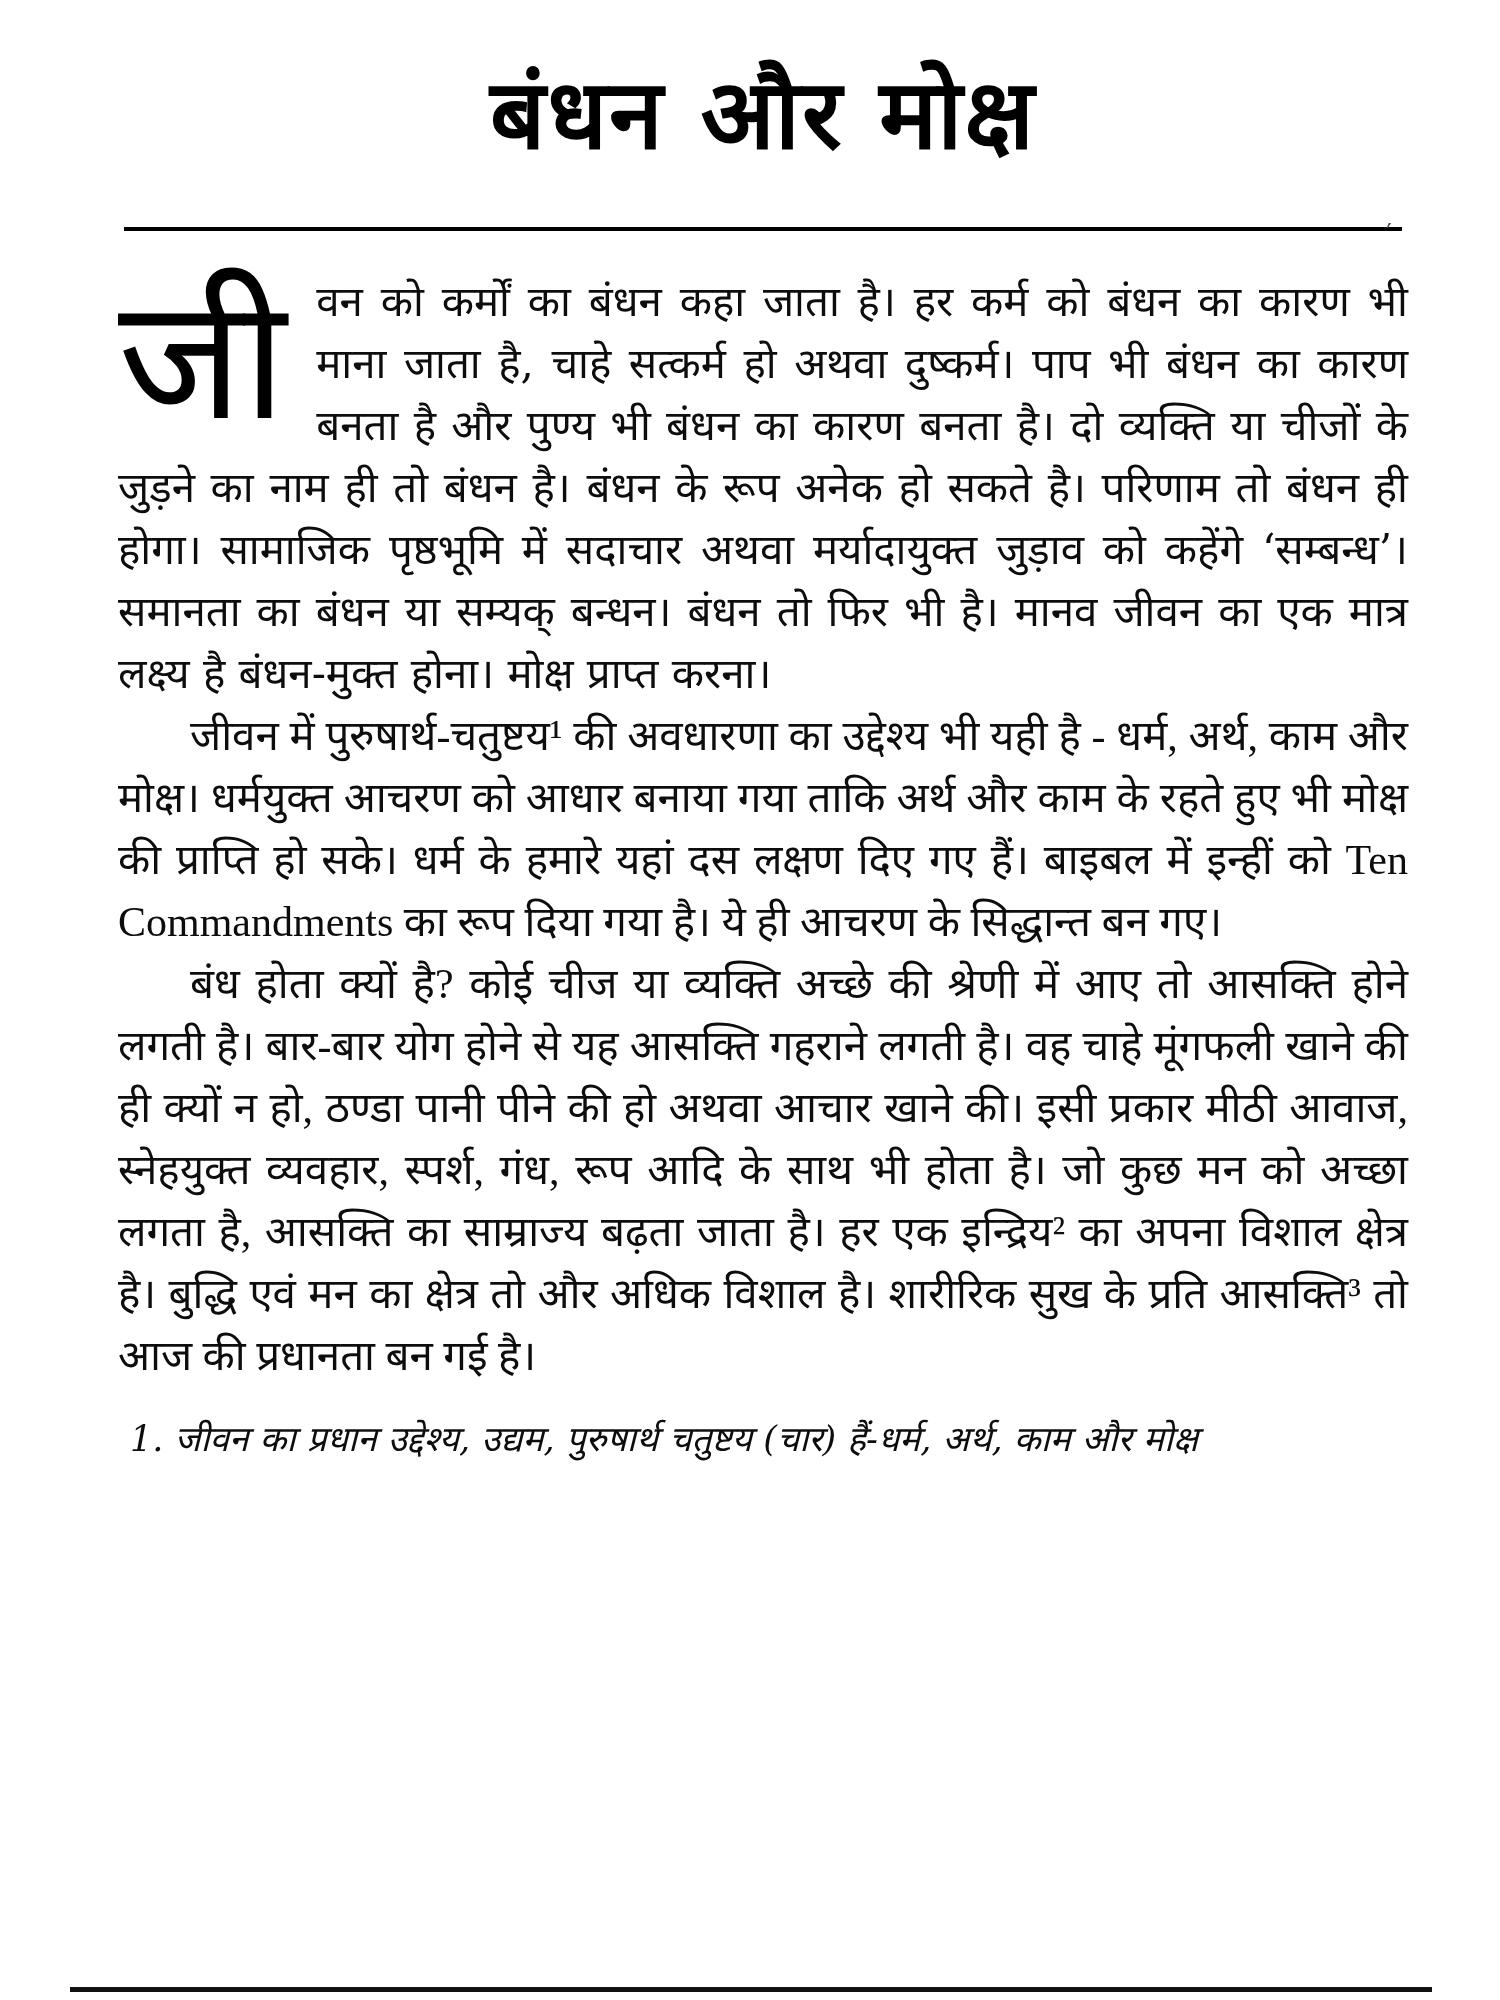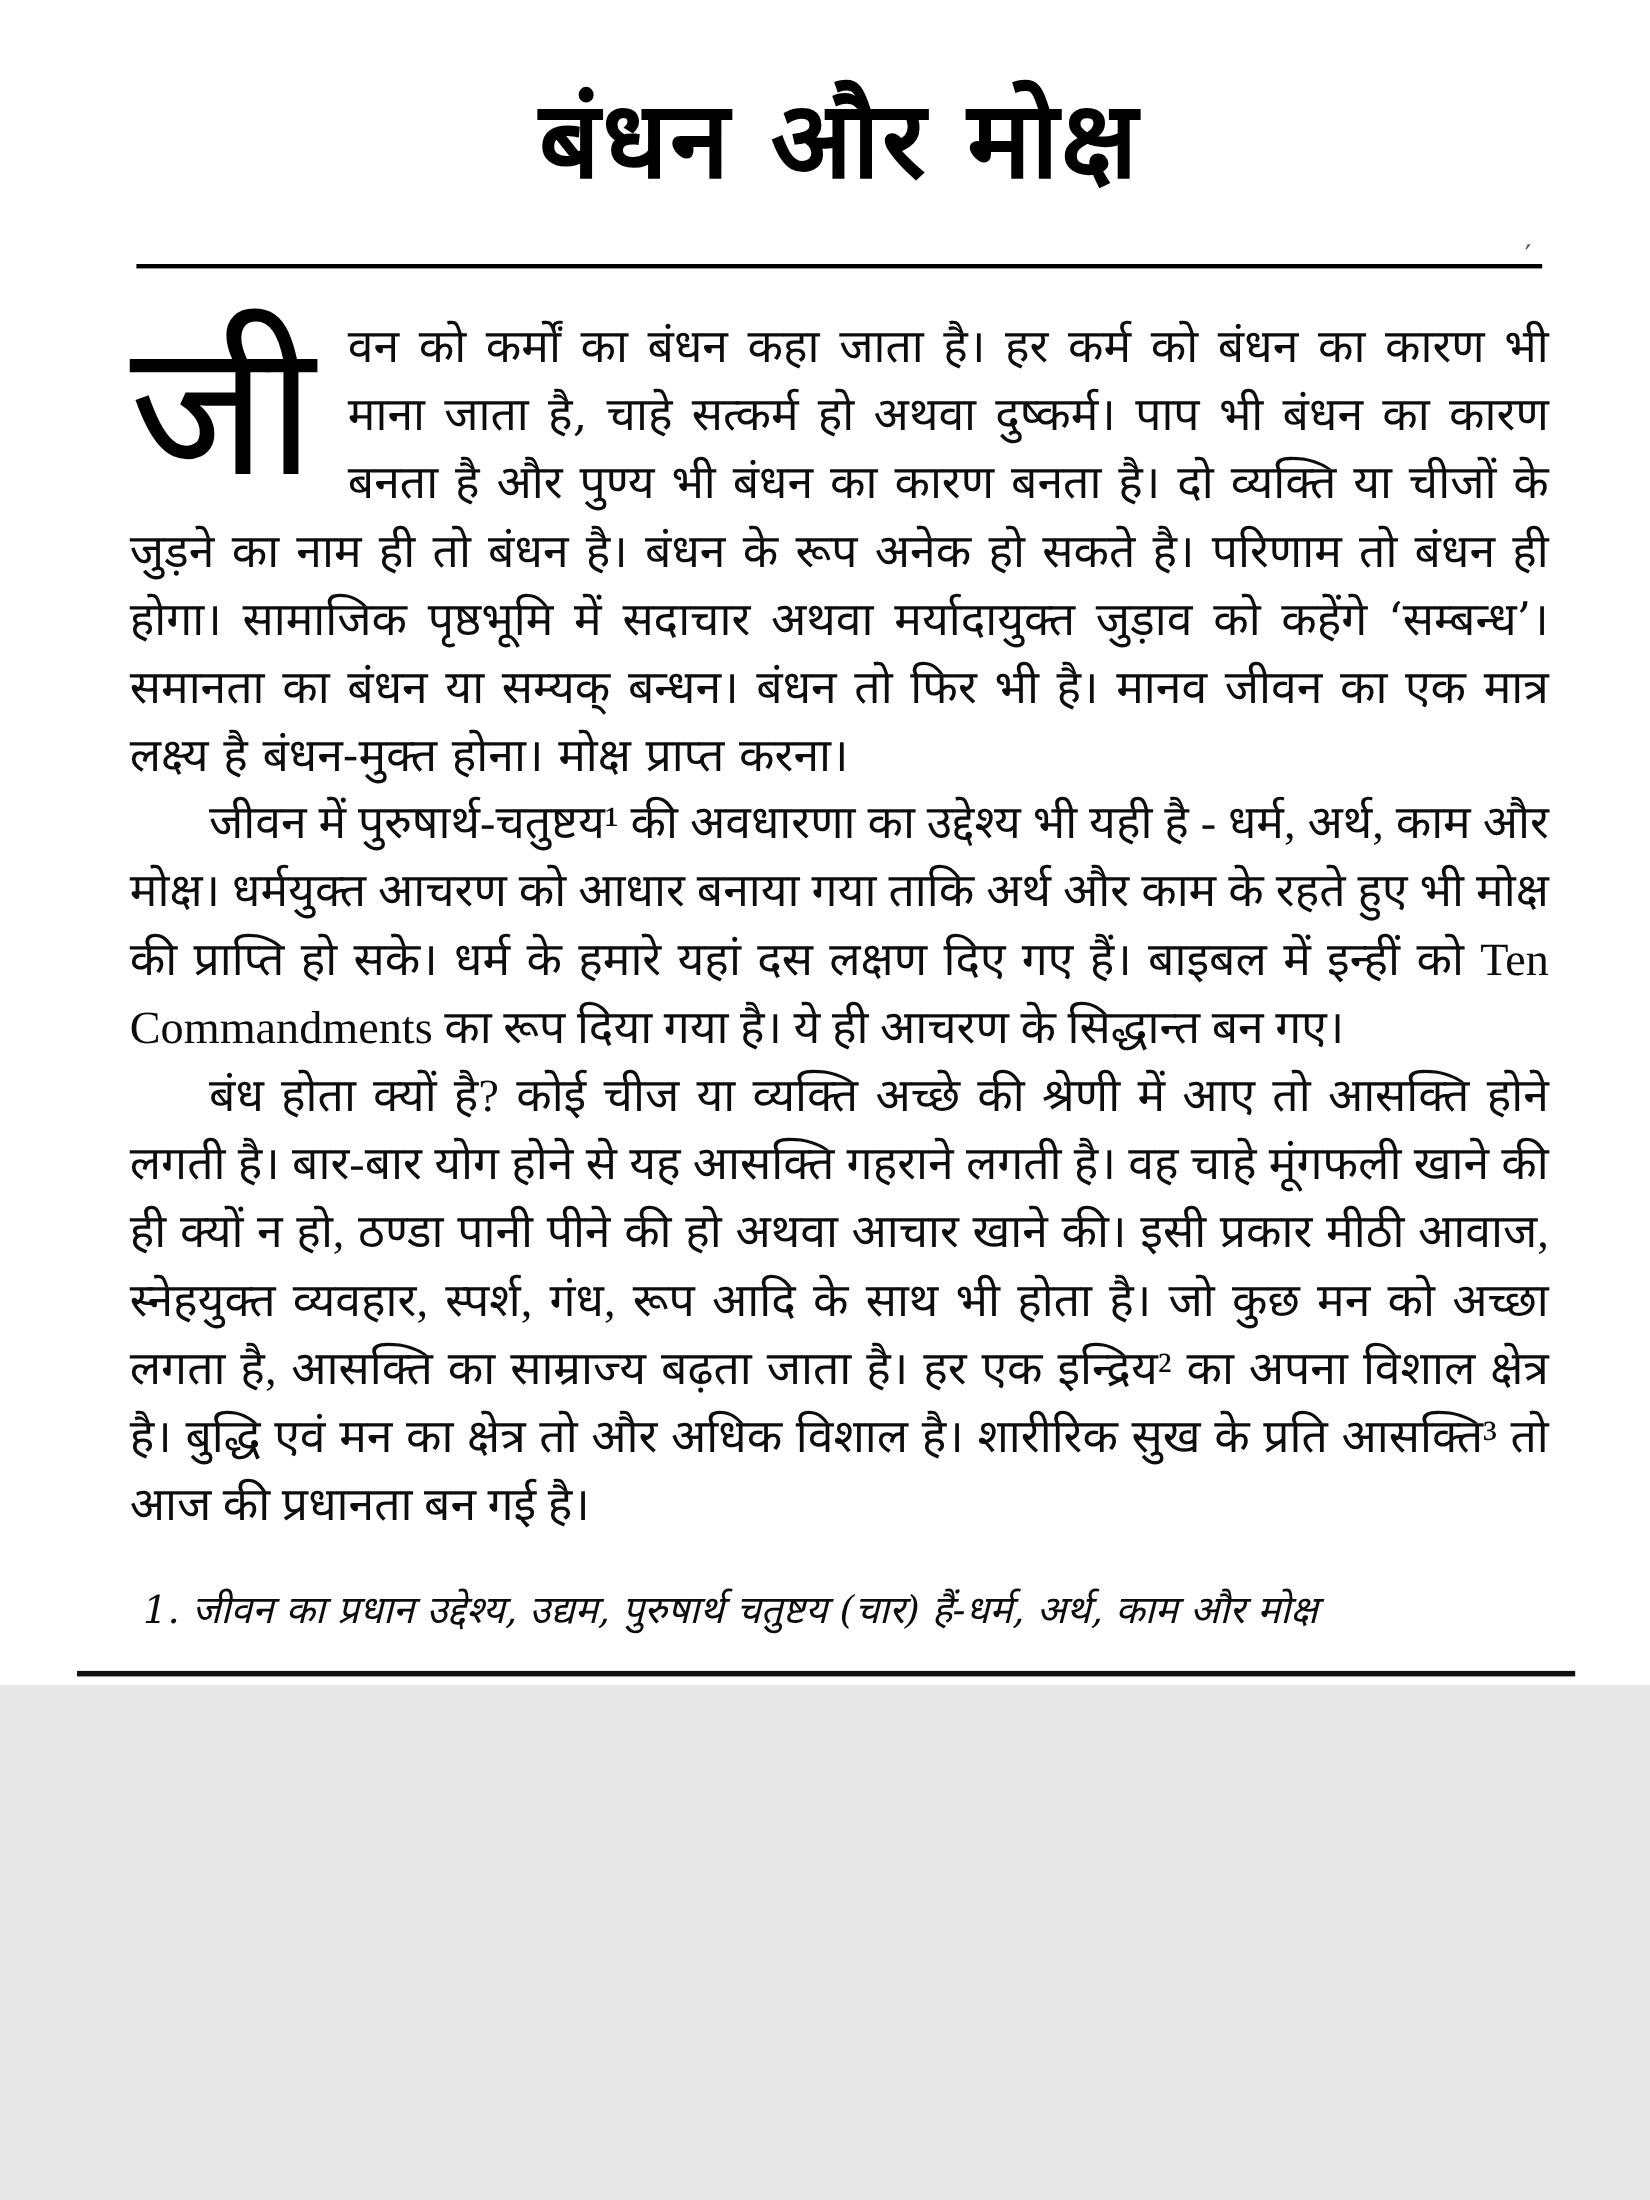--- a/index.html
+++ b/index.html
@@ -3,25 +3,25 @@
 <meta charset="utf-8">
 <style>
   html, body {
     margin: 0;
     padding: 0;
     background: #e8e8e8;
   }
   .page {
     position: relative;
     width: 1500px;
-    height: 1532px;
+    height: 2000px;
     margin: 0 auto;
     background: #ffffff;
     box-sizing: border-box;
-    padding: 49px 92px 20px 118px;
+    padding: 36px 92px 20px 118px;
     overflow: hidden;
     font-family: "DejaVu Serif", "Liberation Serif", serif;
     color: #0d0d0d;
   }
   .title {
     margin: 18px 0 0 0;
     text-align: center;
     font-size: 97px;
     font-weight: 700;
     line-height: 1.25;
@@ -61,21 +61,21 @@
     padding: 14px 30px 0 0;
     font-weight: 400;
     color: #000;
   }
   .first-para::after {
     content: "";
     display: block;
     clear: both;
   }
   .footnotes {
-    margin-top: 38px;
+    margin-top: 26px;
     padding-left: 12px;
     font-style: italic;
     font-size: 35px;
     line-height: 52px;
     text-align: left;
   }
   .footnotes p {
     margin: 0;
   }
   .bottom-edge {

